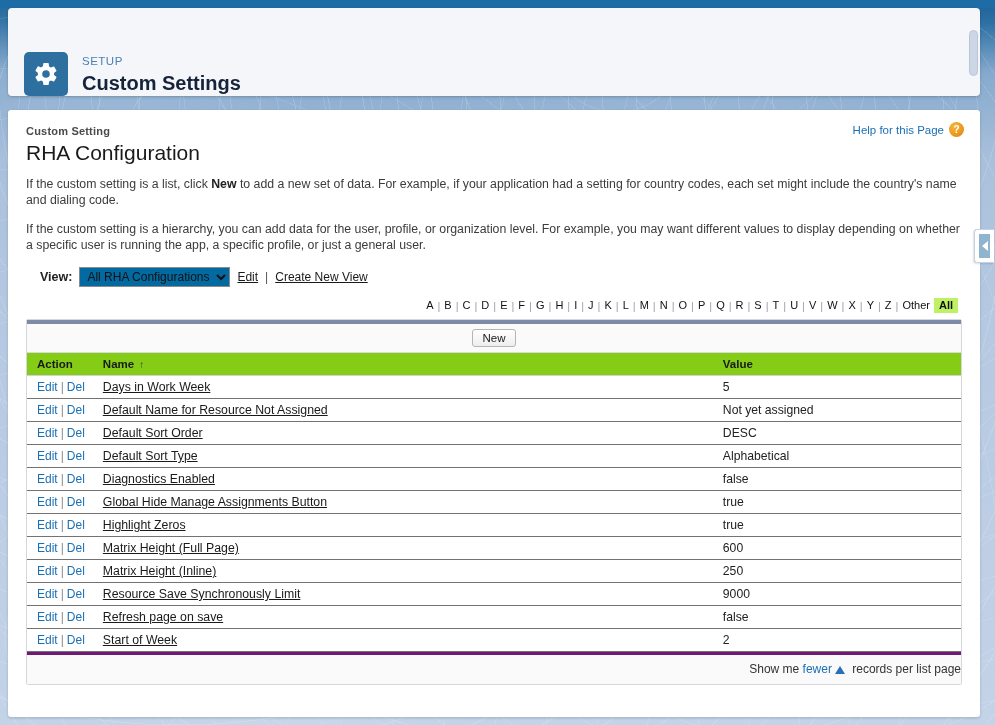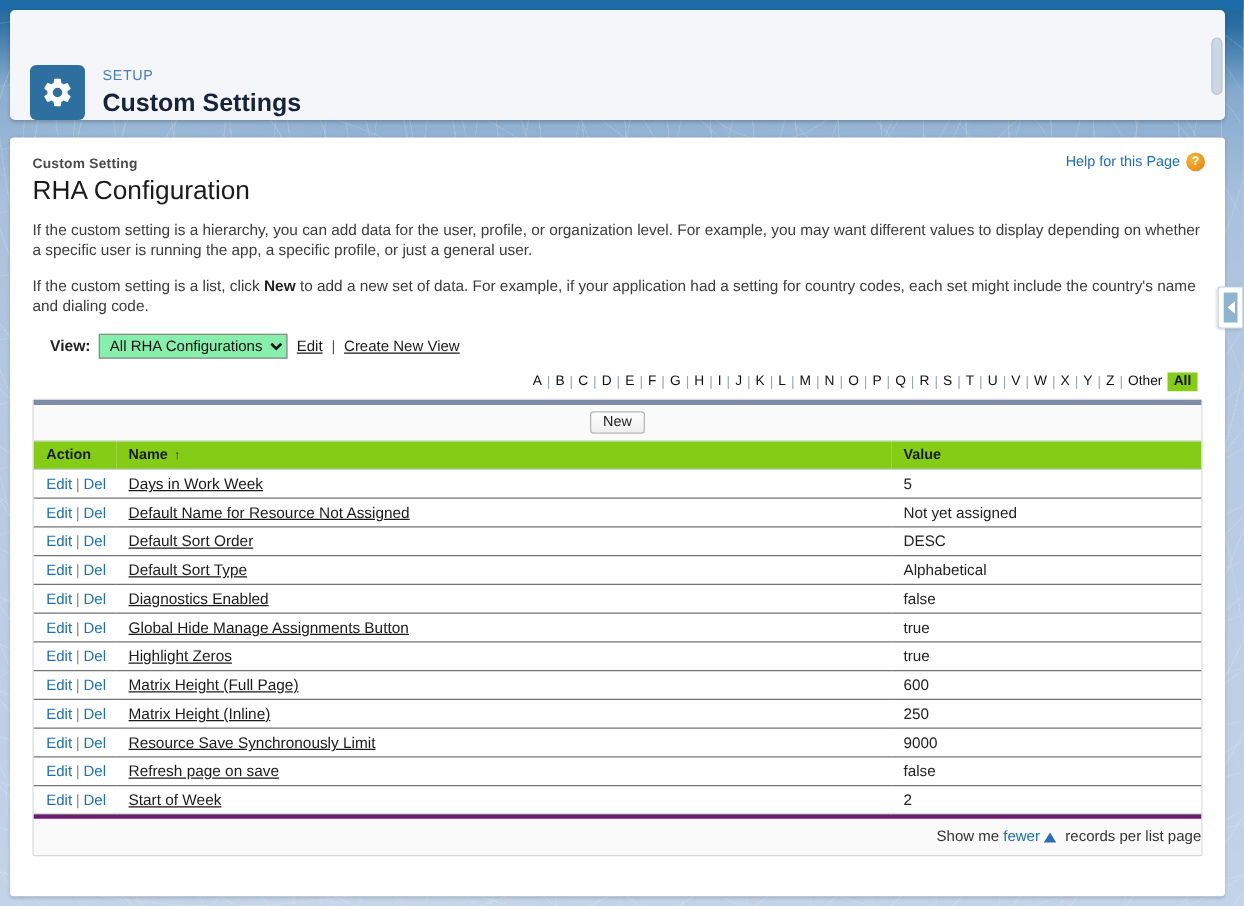--- a/index.html
+++ b/index.html
@@ -163,24 +163,23 @@
     margin: 10px 0 0 14px;
     font-size: 12.3px;
     color: #222;
   }
   .view-label { font-weight: bold; font-size: 12.5px; }
   .view-select {
     font-family: "Liberation Sans", sans-serif;
     font-size: 12px;
     padding: 1px 3px;
     border: 1px solid #8b8b8b;
-    background: #86efac;
+    background: #0369a1;
     color: #111;
     height: 20px;
-    text-align: center;
   }
   .view-action {
     color: #1a1a1a;
     text-decoration: underline;
     font-size: 12px;
     cursor: pointer;
   }
   .view-sep { color: #555; font-size: 12px; }
 
   
@@ -195,21 +194,21 @@
   }
   .alpha-item {
     padding: 1px 4px;
     text-decoration: none;
     color: #111;
     cursor: pointer;
     line-height: 13px;
   }
   .alpha-sep { color: #9aa4b2; padding: 0 0px; }
   .alpha-item.active {
-    background: #84cc16;
+    background: #bef264;
     font-weight: bold;
     padding: 1px 5px;
   }
 
   
   .list-box {
     margin-top: 6px;
     border: 1px solid #d5d7db;
     background: #fafafa;
     border-radius: 2px;
@@ -354,25 +353,25 @@
   <div class="content-inner">
 
     <div class="help-link-wrap">
       <span class="help-link">Help for this Page</span>
       <span class="help-badge">?</span>
     </div>
 
     <div class="crumb-label">Custom Setting</div>
     <div class="obj-title">RHA Configuration</div>
 
-    <p class="desc-para">If the custom setting is a hierarchy, you can add data for the user, profile, or organization level. For example, you may want different values to display depending on whether a specific user is running the app, a specific profile, or just a general user.</p>
-
     <p class="desc-para">
       <span>If the custom setting is a list, click </span><b>New</b><span> to add a new set of data. For example, if your application had a setting for country codes, each set might include the country's name and dialing code.</span>
     </p>
+
+    <p class="desc-para">If the custom setting is a hierarchy, you can add data for the user, profile, or organization level. For example, you may want different values to display depending on whether a specific user is running the app, a specific profile, or just a general user.</p>
 
     <div class="view-row">
       <span class="view-label">View:</span>
       <select class="view-select">
         <option>All RHA Configurations</option>
       </select>
       <span class="view-action">Edit</span>
       <span class="view-sep">|</span>
       <span class="view-action">Create New View</span>
     </div>

